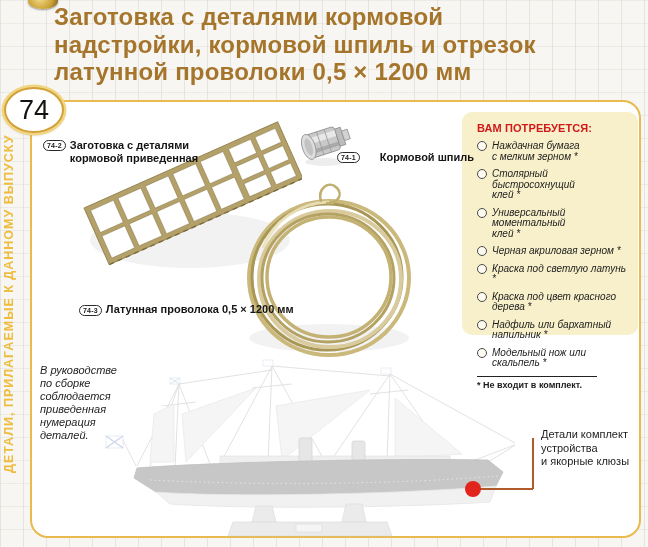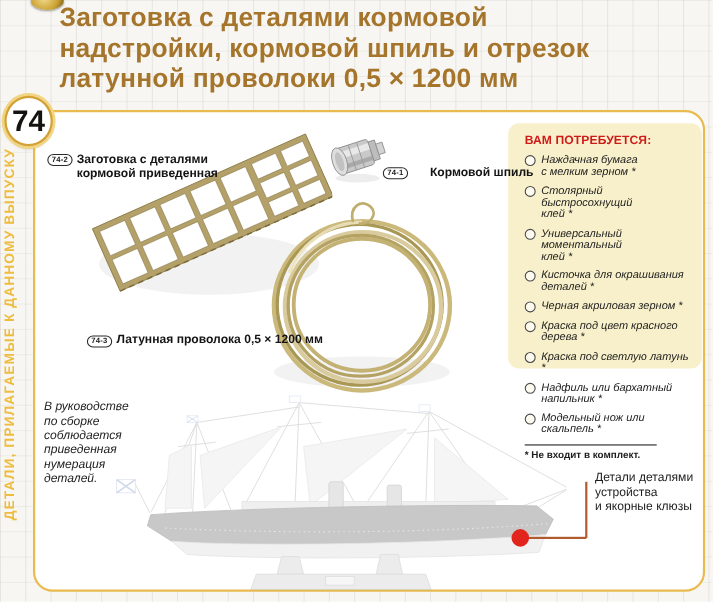--- a/index.html
+++ b/index.html
@@ -32,25 +32,25 @@
   }
 
   
   .panel {
     position:absolute; left:30px; top:100px; width:611px; height:438px;
     background:#ffffff; border:2.5px solid #e9ba4e; border-radius:18px;
   }
 
   
   .issue-badge {
-    position:absolute; left:4px; top:87px; width:44px; height:46px;
+    position:absolute; left:4px; top:87px; width:60px; height:46px;
     background:#fff; border:2px solid #d2a238; border-radius:50%;
     box-shadow:0 0 0 2.5px #f1d583, 0 2px 3px rgba(0,0,0,.25);
     display:flex; align-items:center; justify-content:center;
-    font-size:27px; font-weight:bold; color:#151210; z-index:5;
+    font-size:27px; font-weight:normal; color:#151210; z-index:5;
   }
 
   
   .side-text {
     position:absolute; left:2px; top:133px; height:340px;
     writing-mode:vertical-rl; transform:rotate(180deg);
     font-size:12.5px; font-weight:bold; letter-spacing:1px;
     color:#eebc3e; z-index:4;
   }
 
@@ -176,21 +176,21 @@
     <path d="M88,24 C84,10 96,2 104,10 C111,17 103,27 93,25" fill="none" stroke="#bfae6e" stroke-width="2.5"></path>
   </svg>
 </div>
 
 <div class="part-label" style="left:43px; top:139px;">
   <span class="part-badge">74-2</span>
   <span class="part-text pre">Заготовка с деталями
 кормовой приведенная</span>
 </div>
 
-<div class="part-label" style="left:348px; top:151px;gap:20px;">
+<div class="part-label" style="left:337px; top:151px;gap:20px;">
   <span class="part-badge">74-1</span>
   <span class="part-text">Кормовой шпиль</span>
 </div>
 
 <div class="part-label" style="left:79px; top:303px;align-items:flex-end;">
   <span class="part-badge">74-3</span>
   <span class="part-text">Латунная проволока 0,5 × 1200 мм</span>
 </div>
 
 <div class="req-panel">
@@ -206,35 +206,30 @@
         <span class="req-text pre">Столярный быстросохнущий
 клей *</span>
       </li>
     <li>
         <span class="req-circle"></span>
         <span class="req-text pre">Универсальный моментальный
 клей *</span>
       </li>
     <li>
         <span class="req-circle"></span>
-        <span class="req-text pre">Кисточка для окрашивания
-деталей *</span>
-      </li>
-    <li>
-        <span class="req-circle"></span>
         <span class="req-text pre">Черная акриловая зерном *</span>
+      </li>
+    <li>
+        <span class="req-circle"></span>
+        <span class="req-text pre">Краска под светлую латунь *</span>
       </li>
     <li>
         <span class="req-circle"></span>
         <span class="req-text pre">Краска под цвет красного
 дерева *</span>
-      </li>
-    <li>
-        <span class="req-circle"></span>
-        <span class="req-text pre">Краска под светлую латунь *</span>
       </li>
     <li>
         <span class="req-circle"></span>
         <span class="req-text pre">Надфиль или бархатный
 напильник *</span>
       </li>
     <li>
         <span class="req-circle"></span>
         <span class="req-text pre">Модельный нож или скальпель *</span>
       </li>
@@ -298,15 +293,15 @@
         <path d="M163,166 L317,166 L322,180 L158,180 Z"></path>
         <rect x="226" y="168" width="26" height="8" fill="#eeeeee"></rect>
       </g>
     </g>
   </svg>
 </div>
 
 <div class="callout-line-v"></div>
 <div class="callout-line-h"></div>
 <div class="marker-dot"></div>
-<div class="callout-text pre">Детали деталями
+<div class="callout-text pre">Детали комплект
 устройства
 и якорные клюзы</div>
 
 </body></html>

